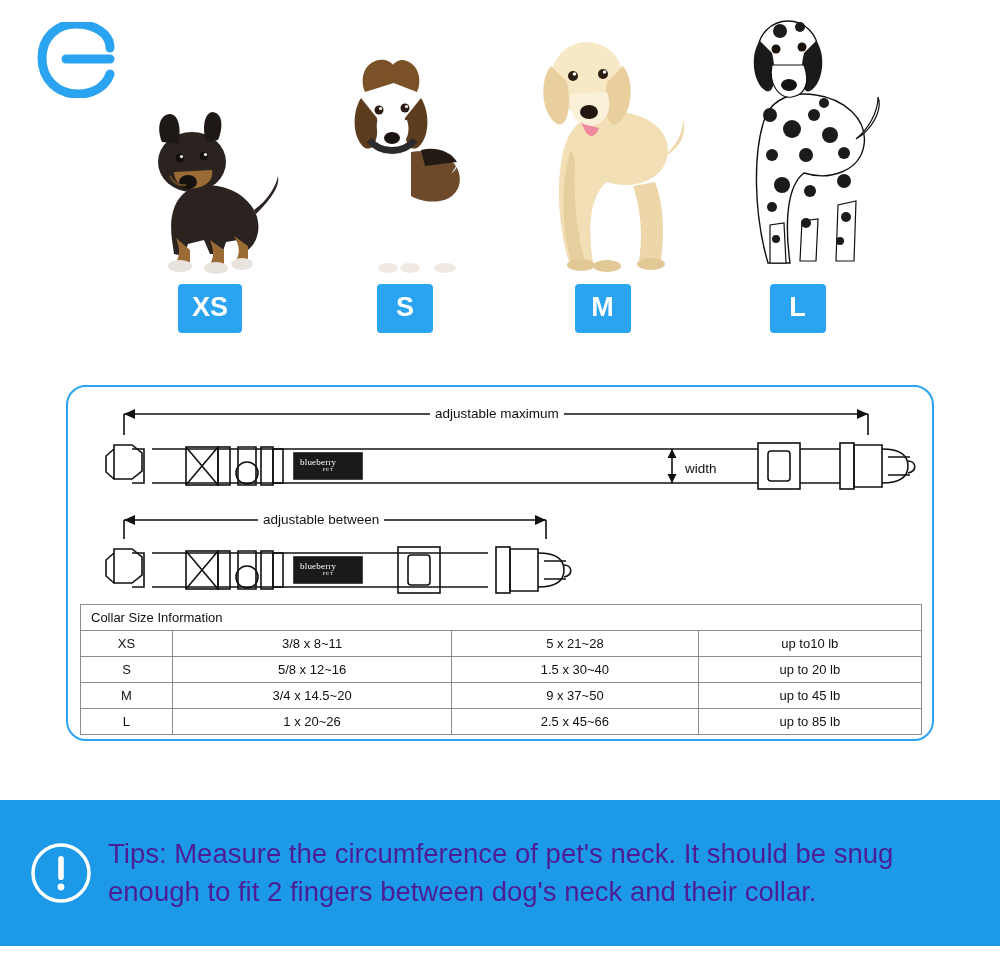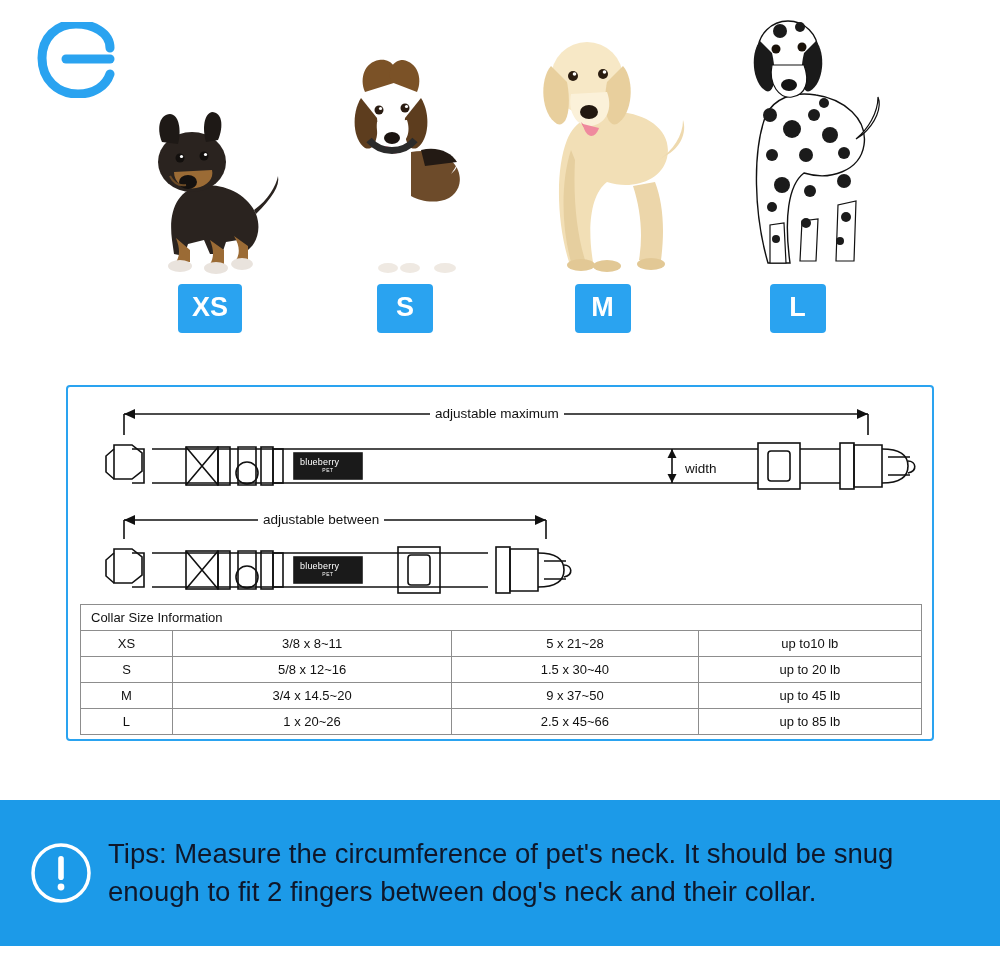--- a/index.html
+++ b/index.html
@@ -45,40 +45,40 @@
     border-radius: 4px;
     min-width: 56px;
   }
 
   
   .panel {
     position: absolute;
     left: 66px; top: 385px;
     width: 868px; height: 356px;
     border: 2px solid #2aa3f0;
-    border-radius: 4px;
+    border-radius: 20px;
     background: #ffffff;
     overflow: hidden;
   }
   .diagram {
     position: absolute;
     left: 0; top: 0;
     width: 864px; height: 212px;
   }
   .dim-label {
     position: absolute;
     font-size: 13.5px;
     color: #111;
     background: #fff;
     padding: 0 5px;
     white-space: nowrap;
   }
   .brandtag {
     position: absolute;
-    font-family: Liberation Sans, sans-serif;
+    font-family: Liberation Serif, serif;
     font-size: 9px;
     color: #ffffff;
     letter-spacing: .2px;
   }
   .brandtag .sub { font-size: 5px; display: block; text-align: center; letter-spacing: .6px; }
 
   
   .table-wrap {
     position: absolute;
     left: 12px; top: 217px;
@@ -117,21 +117,21 @@
     display: flex;
     align-items: center;
     padding: 0 26px 0 30px;
   }
   .tips-icon {
     flex: 0 0 auto;
     width: 62px; height: 62px;
     margin-right: 16px;
   }
   .tips-text {
-    color: #0f172a;
+    color: #4c1d95;
     font-size: 27.5px;
     line-height: 1.38;
     font-weight: normal;
   }
 </style>
 </head>
 <body>
 
 <div class="page">
 

